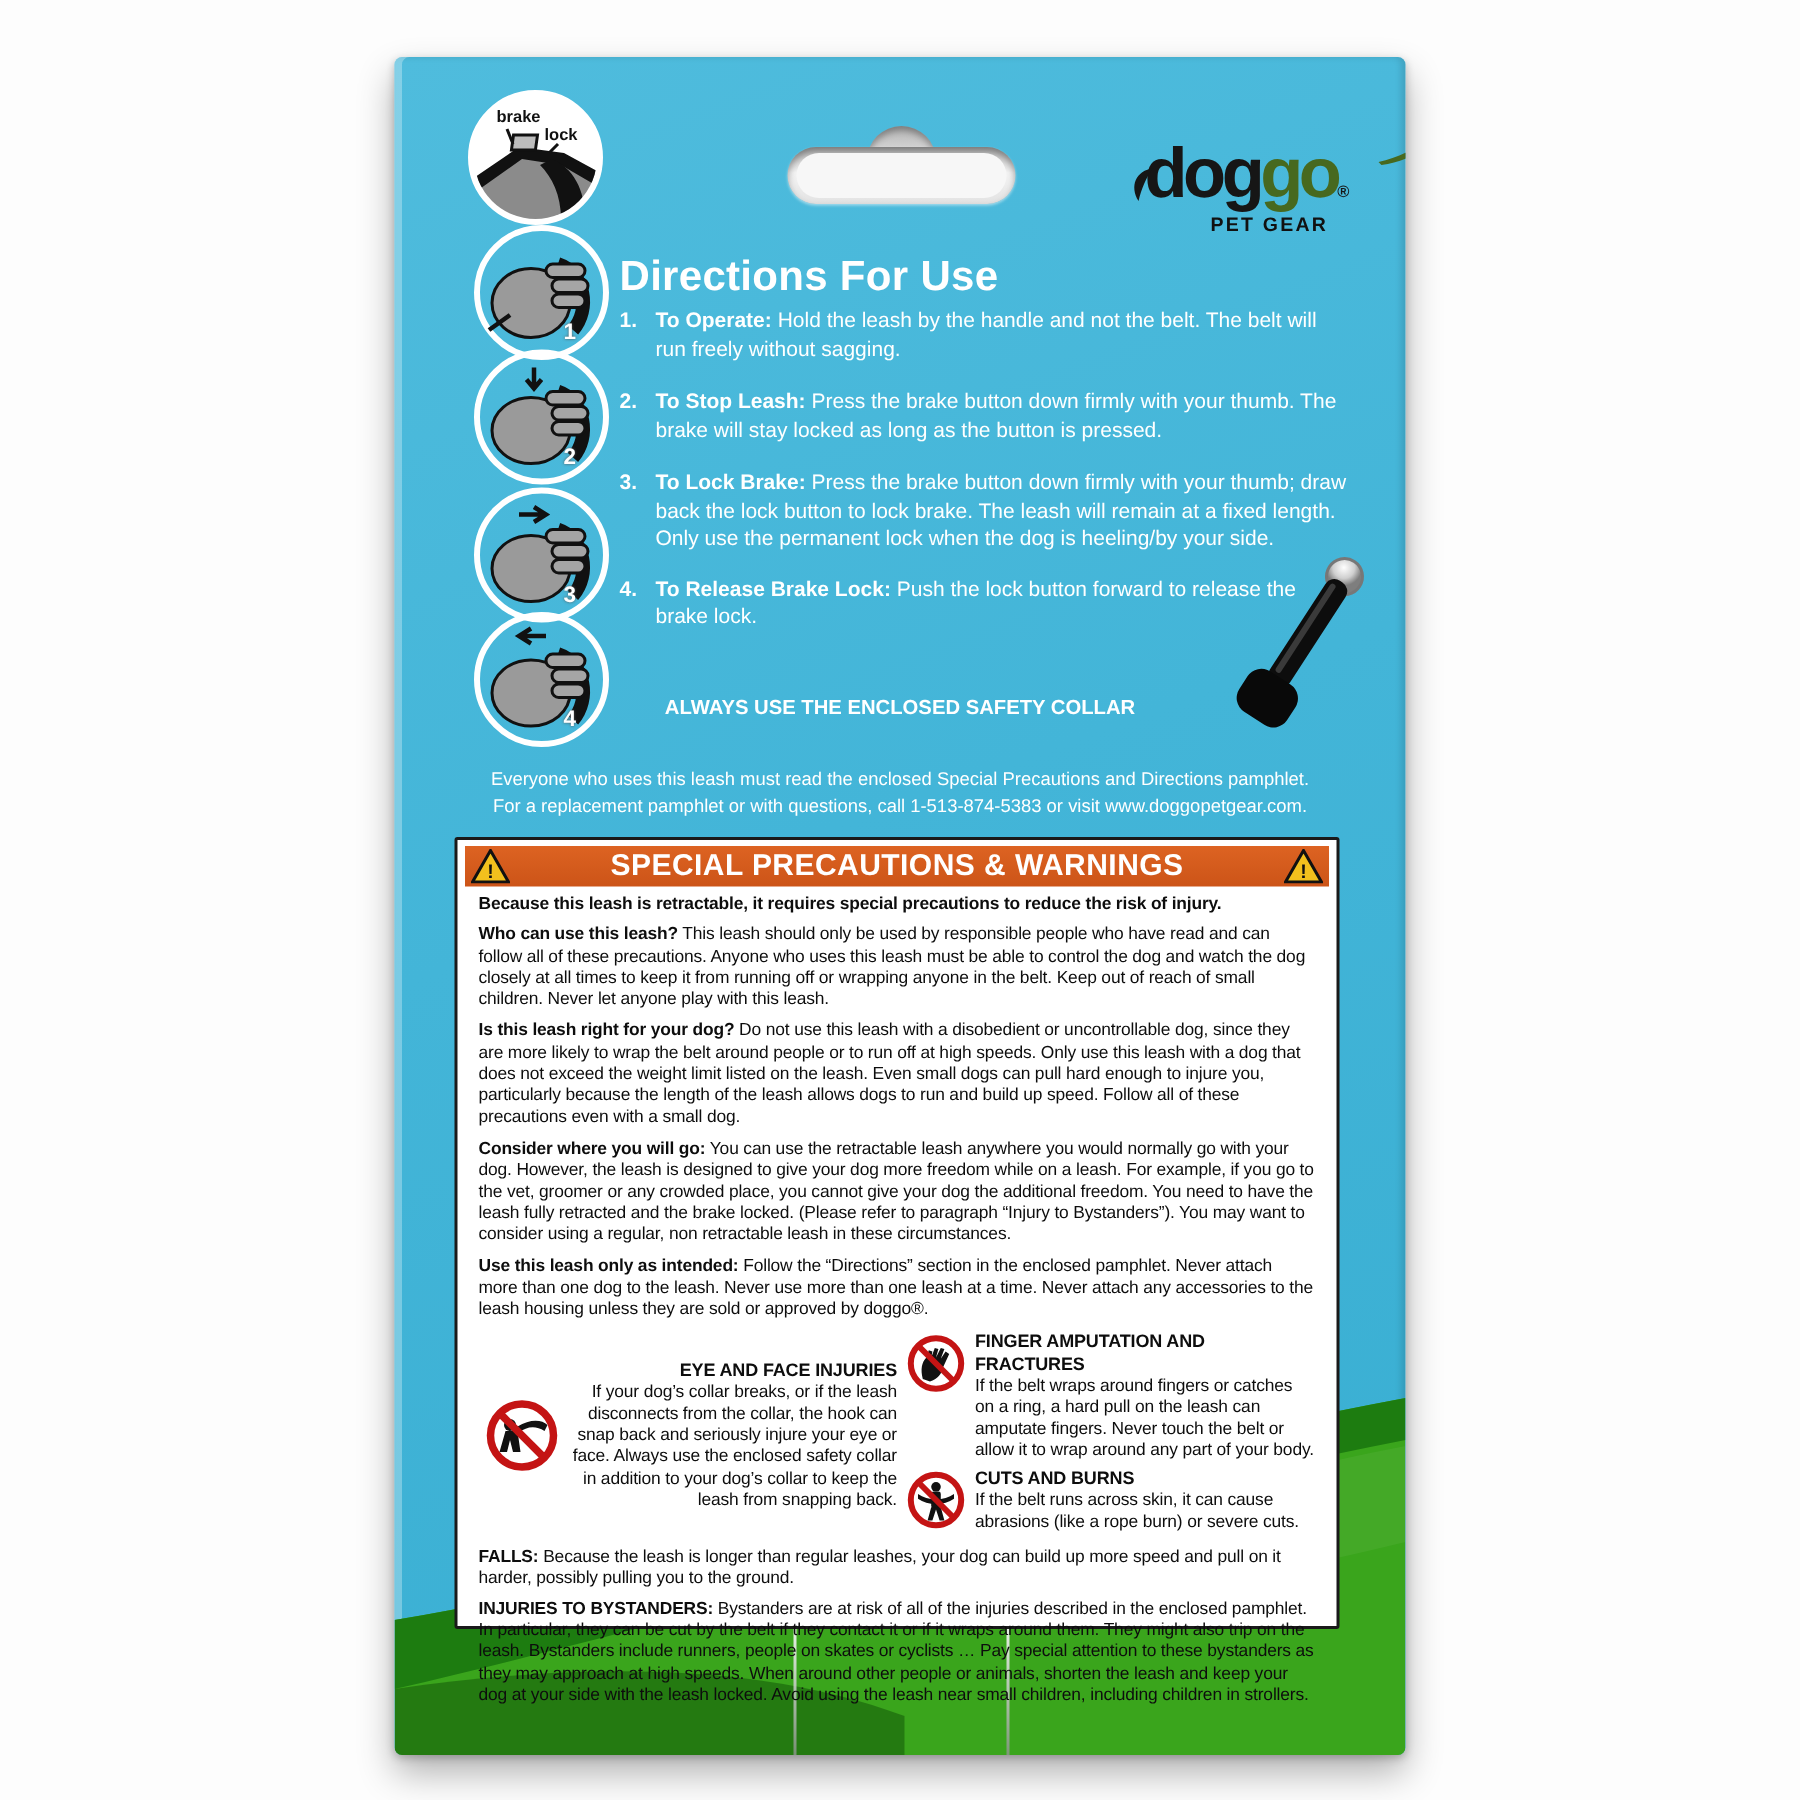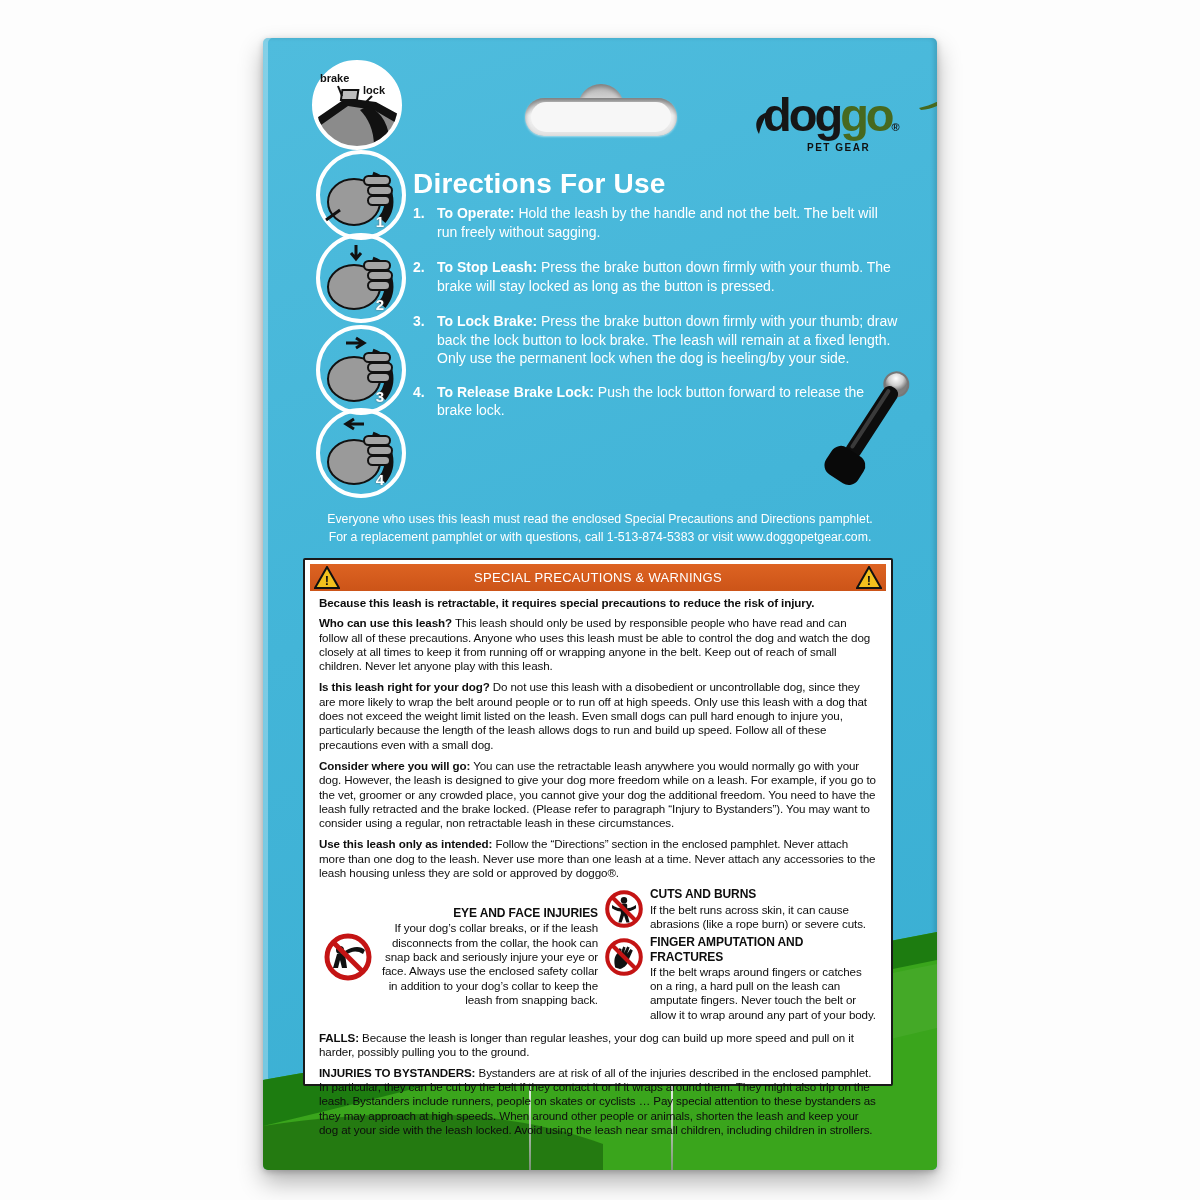--- a/index.html
+++ b/index.html
@@ -29,32 +29,32 @@
     box-shadow: inset 0 3px 4px rgba(0,0,0,.3);
   }
   .hang-hole .slot-core { position:absolute; left:6px; top:18px; width:140px; height:30px; border-radius:15px; background:#f7f7f7; }
 
   
   .logo { position:absolute; left:452px; top:42px; width:210px; height:80px;margin-left:48px; }
   .logo .word { font-weight:bold; font-size:47px; letter-spacing:-3px; line-height:70px; }
   .logo .dog { color:#161616; }
   .logo .go { color:#47691f; }
   .logo .reg { font-size:11px; color:#161616; vertical-align:baseline; letter-spacing:0; }
-  .logo .tagline { position:absolute; left:44px; top:62px; font-size:10px; font-weight:bold; letter-spacing:1.5px; color:#111; }
+  .logo .tagline { position:absolute; left:44px; top:62px; font-size:13px; font-weight:bold; letter-spacing:1.5px; color:#111; }
   .logo svg.tail { position:absolute; left:152px; top:-4px; }
   .logo svg.ear { position:absolute; left:-12px; top:28px; }
 
   
   .circle { position:absolute; width:90px; height:90px; border-radius:50%; border:4px solid #ffffff; background:transparent; }
   .circle svg { position:absolute; left:0; top:0; }
   .c-detail { left:49px; top:22px; background:#ffffff; border-color:#fff; }
   .c1 { left:53px; top:112px; } .c2 { left:53px; top:195px; } .c3 { left:53px; top:287px; } .c4 { left:53px; top:370px; }
   .circle .num { position:absolute; right:18px; bottom:6px; color:#ffffff; font-weight:bold; font-size:15px; text-shadow:0 0 2px #555; }
   .c-detail .lbl { position:absolute; font-size:11px; color:#111; font-weight:bold; }
-  .c-detail .lbl.brake { left:4px; top:8px; }
+  .c-detail .lbl.brake { left:15px; top:8px; }
   .c-detail .lbl.lock { left:47px; top:20px; }
 
   
   .dir-title { position:absolute; left:150px; top:130px; color:#ffffff; font-size:28px; font-weight:bold; letter-spacing:.2px; }
   .steps { position:absolute; left:150px; top:166px; width:488px; color:#ffffff; font-size:14px; line-height:18.5px; }
   .step { display:flex; margin-bottom:17px; }
   .step .n { width:24px; font-weight:bold; flex:none; }
   .step b { font-weight:bold; }
   .step.gap3 { margin-bottom:15px; }
 
@@ -75,21 +75,21 @@
   
   .wbox {
     position:absolute; left:40px; top:520px; width:590px; height:528px;
     background:#ffffff; border:2.5px solid #1a1a1a; border-radius:2px; z-index:5;
     padding:4px 5px 0 5px;
   }
   .whead {
     position:relative; height:27px; background:linear-gradient(180deg,#dd6322,#cc5418);
     display:flex; align-items:center; justify-content:center;
   }
-  .whead .htxt { color:#ffffff; font-weight:normal; font-size:13px; letter-spacing:.3px;text-align:right; }
+  .whead .htxt { color:#ffffff; font-weight:bold; font-size:20px; letter-spacing:.3px;text-align:right; }
   .whead .tri { position:absolute; top:2px; }
   .whead .tri.left { left:4px; } .whead .tri.right { right:4px; }
 
   .wtext { padding:5px 9px 0 9px; color:#0d0d0d; font-size:11.6px; line-height:14.3px; letter-spacing:-.1px; }
   .wtext p { margin-bottom:7px; }
   .wtext b { font-weight:bold; }
   .intro { font-weight:bold; margin-bottom:6px; }
 
   .cols { display:flex; margin:2px 0 5px 0; }
   .col-left { width:50%; display:flex; align-items:center;text-align:right; }
@@ -240,20 +240,21 @@
         <g transform="rotate(33 75 90)">
           <circle cx="75" cy="38" r="12" fill="url(#metal)" stroke="#777" stroke-width="2"></circle>
           <rect x="67" y="42" width="16" height="82" rx="7" fill="#0d0d0d"></rect>
           <rect x="57" y="118" width="38" height="32" rx="11" fill="#090909"></rect>
           <rect x="70" y="46" width="4" height="70" rx="2" fill="#3a3a3a"></rect>
         </g>
       </svg>
     </div>
 
     <div class="collar-note">
+      <div>ALWAYS USE THE ENCLOSED SAFETY COLLAR</div>
     </div>
 
     <div class="fine-print">
       <div>Everyone who uses this leash must read the enclosed Special Precautions and Directions pamphlet.</div>
       <div>For a replacement pamphlet or with questions, call 1-513-874-5383 or visit www.doggopetgear.com.</div>
     </div>
 
     <div class="wbox">
       <div class="whead">
         <span class="tri left">
@@ -296,48 +297,48 @@
               <div class="chead">EYE AND FACE INJURIES</div>
               <div>If your dog’s collar breaks, or if the leash disconnects from the collar, the hook can snap back and seriously injure your eye or face. Always use the enclosed safety collar in addition to your dog’s collar to keep the leash from snapping back.</div>
             </div>
           </div>
           <div class="col-right">
             <div class="col-item">
               <span class="icon-wrap">
                 <svg width="40" height="40" viewBox="0 0 50 50">
                   <circle cx="25" cy="25" r="21" fill="#fff" stroke="#c41414" stroke-width="5"></circle>
                   <g fill="#111">
+                      <path d="M14,38 C12,30 13,24 17,20 L19,14 L22,15 L21,20 L24,12 L27,13 L25,20 L29,12 L32,13 L29,21 L33,15 L36,17 L31,28 C30,34 26,38 20,40 Z"></path>
+                    </g>
+                  <line x1="10" y1="10" x2="40" y2="40" stroke="#c41414" stroke-width="5"></line>
+                </svg>
+              </span>
+              <div>
+                <div class="chead">FINGER AMPUTATION AND FRACTURES</div>
+                <div>If the belt wraps around fingers or catches on a ring, a hard pull on the leash can amputate fingers. Never touch the belt or allow it to wrap around any part of your body.</div>
+              </div>
+            </div>
+            <div class="col-item">
+              <span class="icon-wrap">
+                <svg width="40" height="40" viewBox="0 0 50 50">
+                  <circle cx="25" cy="25" r="21" fill="#fff" stroke="#c41414" stroke-width="5"></circle>
+                  <g fill="#111">
                       <circle cx="25" cy="14" r="4"></circle>
                       <rect x="21" y="18" width="8" height="14" rx="2"></rect>
                       <path d="M21,31 L18,42 L22,42 L25,33 L28,42 L32,42 L29,31 Z"></path>
                       <path d="M10,20 C18,26 32,26 40,20 L40,24 C32,30 18,30 10,24 Z"></path>
                     </g>
                   <line x1="10" y1="10" x2="40" y2="40" stroke="#c41414" stroke-width="5"></line>
                 </svg>
               </span>
               <div>
                 <div class="chead">CUTS AND BURNS</div>
                 <div>If the belt runs across skin, it can cause abrasions (like a rope burn) or severe cuts.</div>
               </div>
             </div>
-            <div class="col-item">
-              <span class="icon-wrap">
-                <svg width="40" height="40" viewBox="0 0 50 50">
-                  <circle cx="25" cy="25" r="21" fill="#fff" stroke="#c41414" stroke-width="5"></circle>
-                  <g fill="#111">
-                      <path d="M14,38 C12,30 13,24 17,20 L19,14 L22,15 L21,20 L24,12 L27,13 L25,20 L29,12 L32,13 L29,21 L33,15 L36,17 L31,28 C30,34 26,38 20,40 Z"></path>
-                    </g>
-                  <line x1="10" y1="10" x2="40" y2="40" stroke="#c41414" stroke-width="5"></line>
-                </svg>
-              </span>
-              <div>
-                <div class="chead">FINGER AMPUTATION AND FRACTURES</div>
-                <div>If the belt wraps around fingers or catches on a ring, a hard pull on the leash can amputate fingers. Never touch the belt or allow it to wrap around any part of your body.</div>
-              </div>
-            </div>
           </div>
         </div>
 
         <div class="tail-sec">
           <p><b>FALLS:</b><span>  Because the leash is longer than regular leashes, your dog can build up more speed and pull on it harder, possibly pulling you to the ground.</span></p>
           <p><b>INJURIES TO BYSTANDERS:</b><span>  Bystanders are at risk of all of the injuries described in the enclosed pamphlet. In particular, they can be cut by the belt if they contact it or if it wraps around them. They might also trip on the leash. Bystanders include runners, people on skates or cyclists … Pay special attention to these bystanders as they may approach at high speeds. When around other people or animals, shorten the leash and keep your dog at your side with the leash locked. Avoid using the leash near small children, including children in strollers.</span></p>
         </div>
       </div>
     </div>
 

